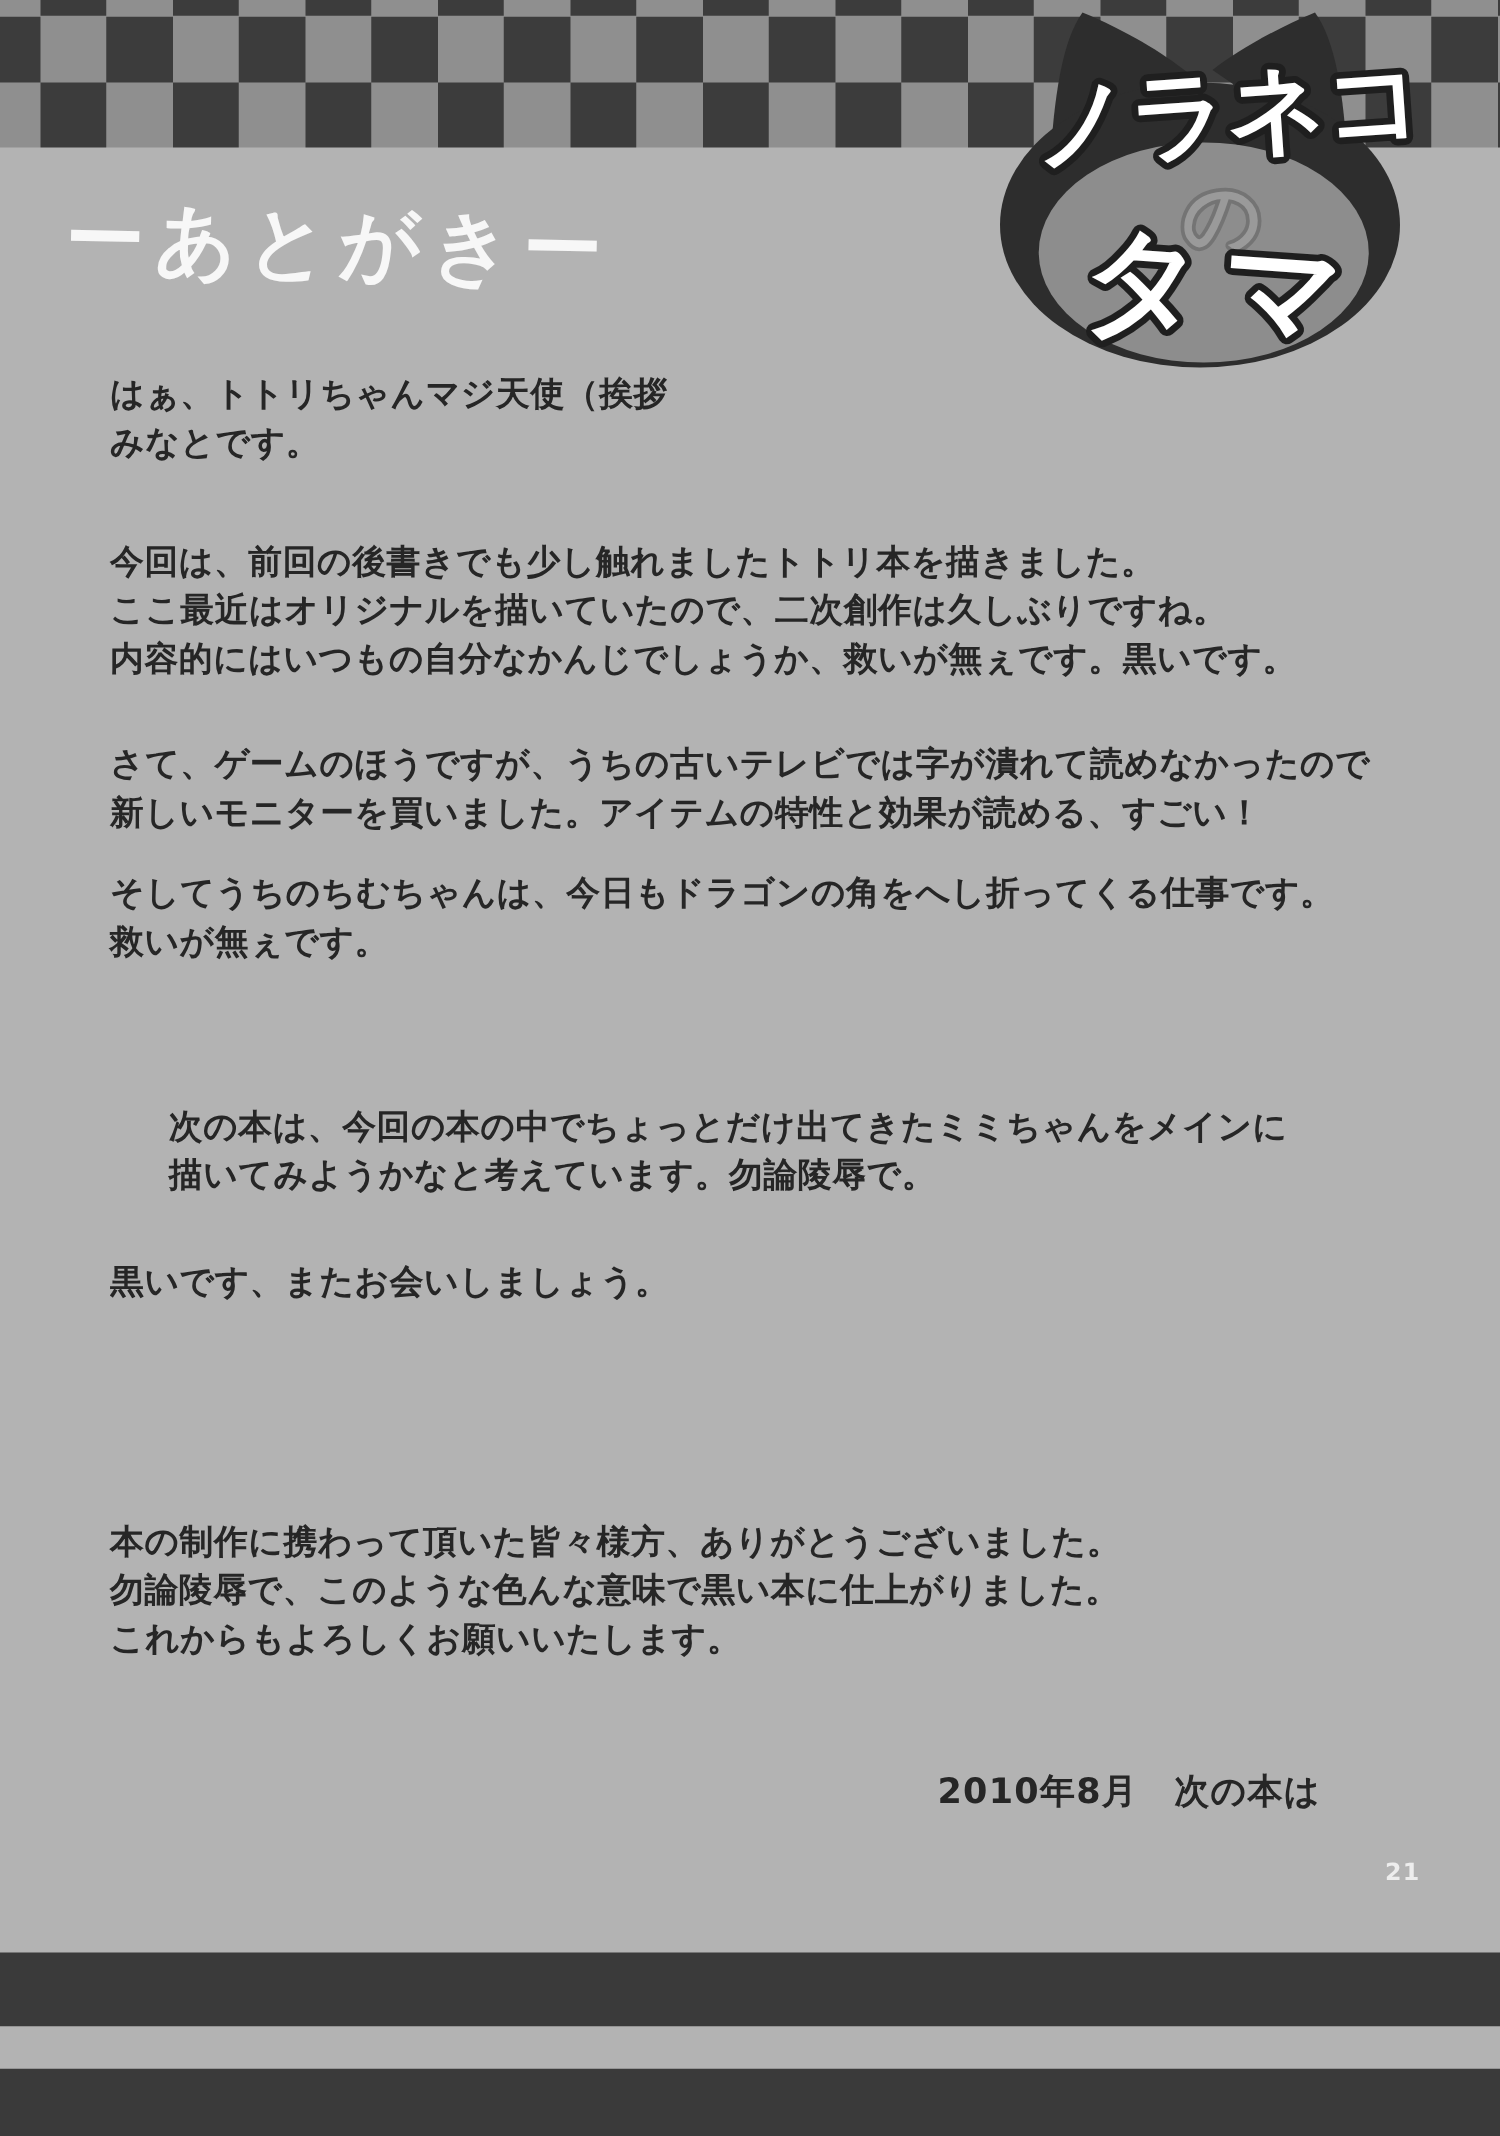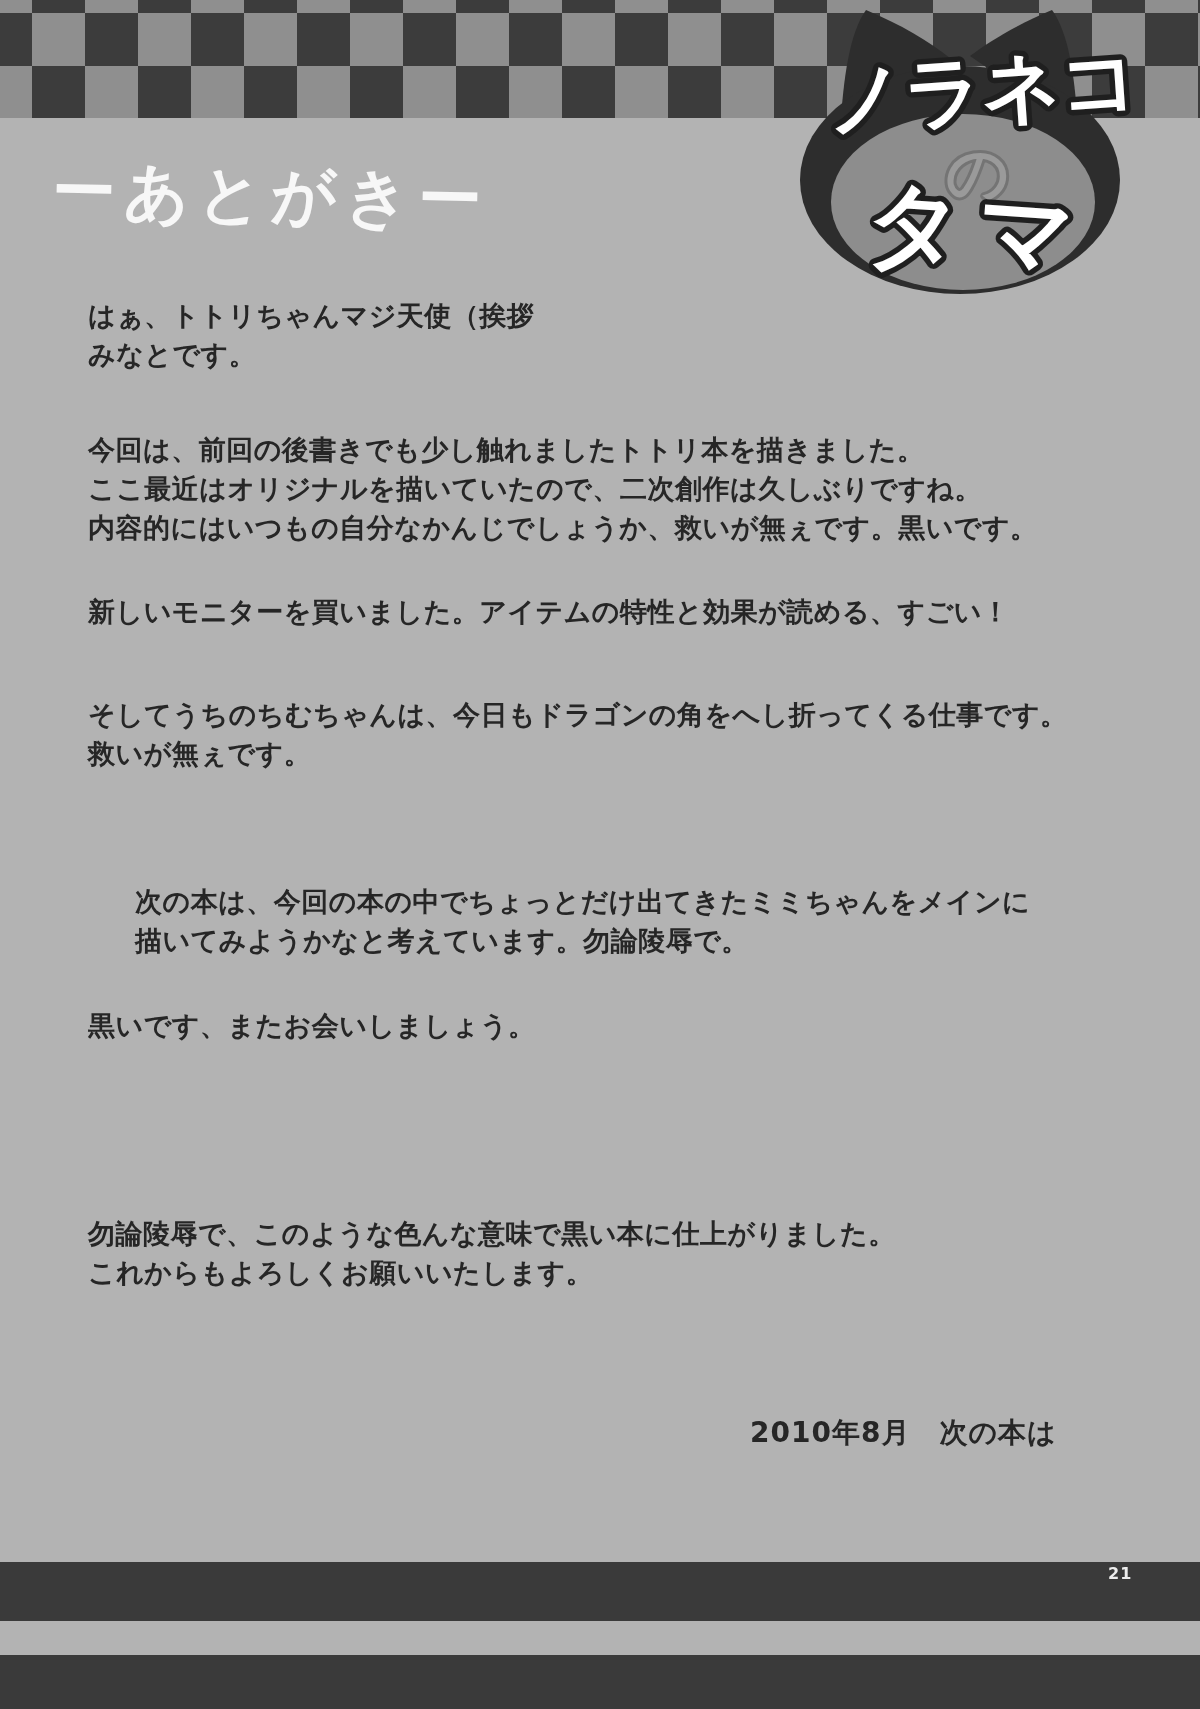--- a/index.html
+++ b/index.html
@@ -40,21 +40,21 @@
   .p5{top:882px;margin-left:47px;} .p6{top:1006px;} .ps{top:1214px;}
   .signature{
     position:absolute; left:750px; top:1414px; font-size:28px; font-weight:bold;
     color:var(--ink); letter-spacing:1px; white-space:nowrap;
   }
   
   .footer-bar{position:absolute; left:0; width:1200px; background:var(--footer-bar);}
   .footer-bar.first{top:1562px; height:59px;}
   .footer-bar.second{top:1655px; height:54px;}
   .pageno{
-    position:absolute; left:1108px; top:1564px; font-size:16px; font-weight:bold;
+    position:absolute; left:1108px; top:1487px; font-size:19px; font-weight:bold;
     color:#ededed; letter-spacing:1px;
   }
 </style>
 </head>
 <body>
 
 <div class="page">
 
   <div class="checker"></div>
 
@@ -75,38 +75,40 @@
     <div>ここ最近はオリジナルを描いていたので、二次創作は久しぶりですね。</div>
     <div>内容的にはいつもの自分なかんじでしょうか、救いが無ぇです。黒いです。</div>
   </div>
 
   <div class="para p1">
     <div>はぁ、トトリちゃんマジ天使（挨拶</div>
     <div>みなとです。</div>
   </div>
 
   <div class="para p3">
+    <div>さて、ゲームのほうですが、うちの古いテレビでは字が潰れて読めなかったので</div>
     <div>新しいモニターを買いました。アイテムの特性と効果が読める、すごい！</div>
   </div>
 
   <div class="para p4">
     <div>そしてうちのちむちゃんは、今日もドラゴンの角をへし折ってくる仕事です。</div>
     <div>救いが無ぇです。</div>
   </div>
 
   <div class="para p5">
     <div>次の本は、今回の本の中でちょっとだけ出てきたミミちゃんをメインに</div>
     <div>描いてみようかなと考えています。勿論陵辱で。</div>
   </div>
 
   <div class="para p6">
     <div>黒いです、またお会いしましょう。</div>
   </div>
 
   <div class="para ps">
+    <div>本の制作に携わって頂いた皆々様方、ありがとうございました。</div>
     <div>勿論陵辱で、このような色んな意味で黒い本に仕上がりました。</div>
     <div>これからもよろしくお願いいたします。</div>
   </div>
 
   <div class="signature">2010年8月　次の本は</div>
 
   <div class="footer-bar first"></div>
   <span class="pageno">21</span>
   <div class="footer-bar second"></div>
 

